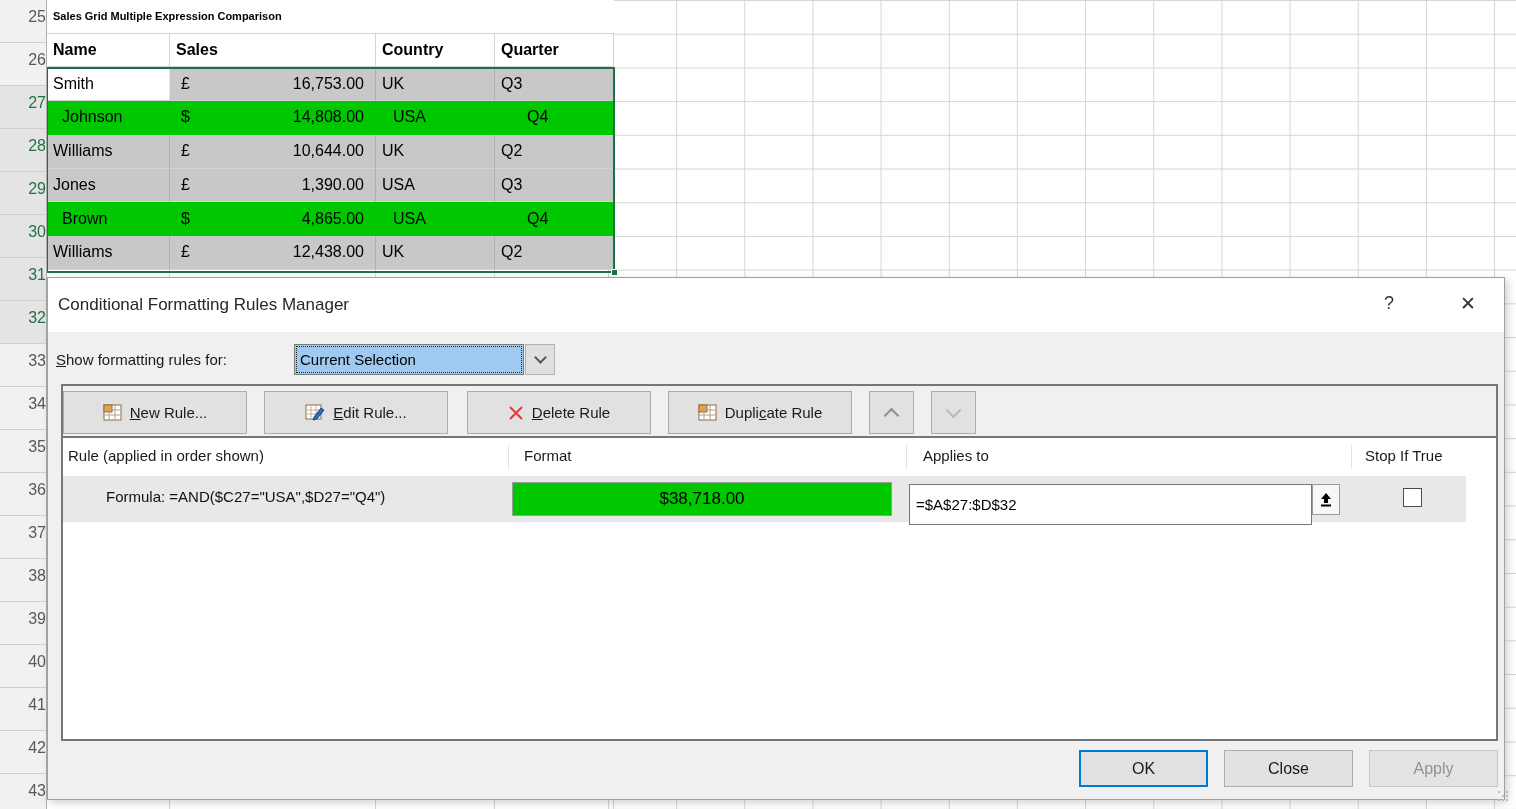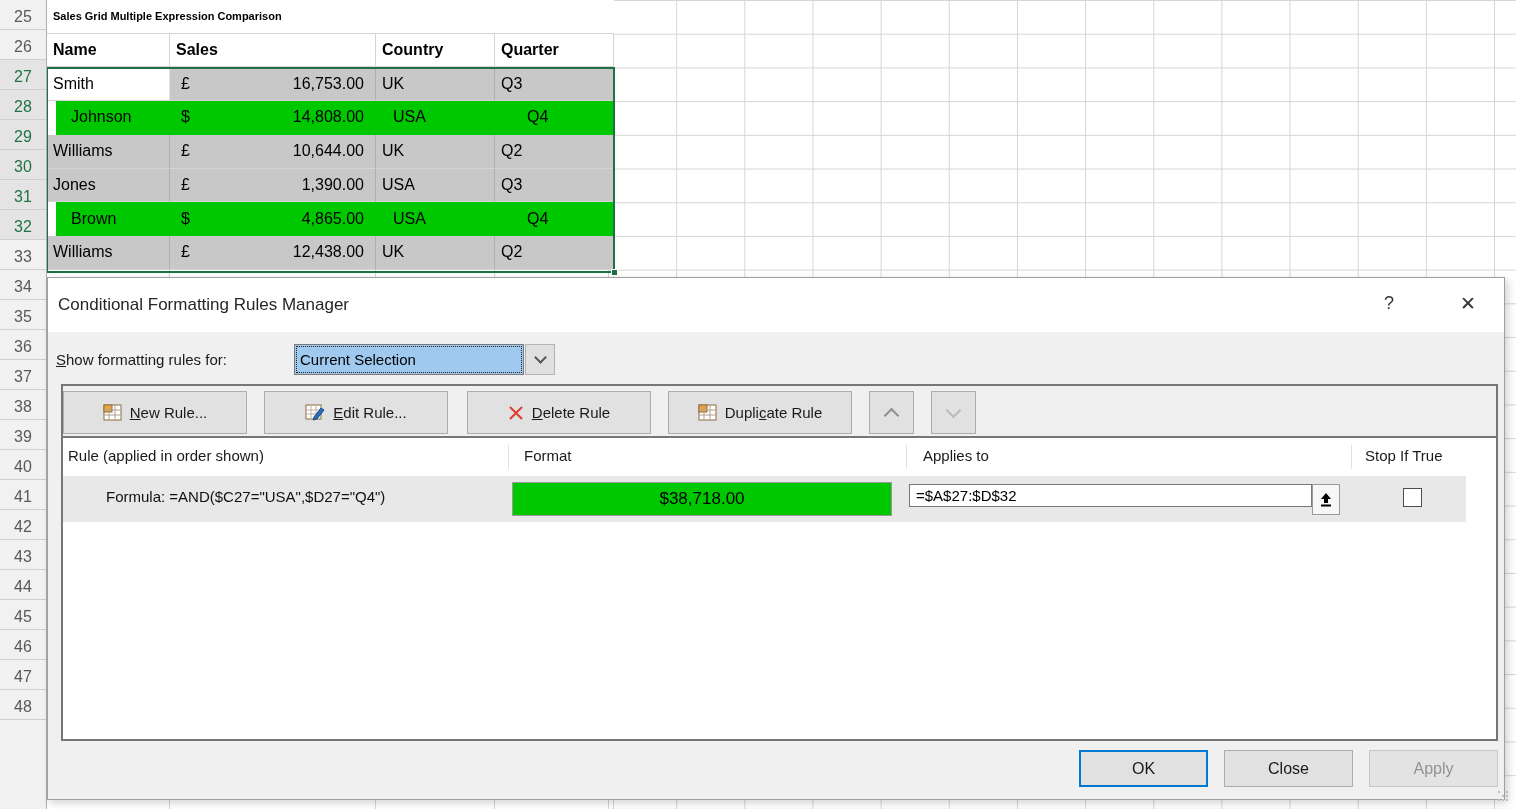--- a/index.html
+++ b/index.html
@@ -10,35 +10,35 @@
 
   
   .grid-bg { position:absolute; left:608px; top:0; width:908px; height:809px; z-index:0;
     background-image:linear-gradient(to right,#d6d6d6 1px,transparent 1px),
                      linear-gradient(to bottom,#d6d6d6 1px,transparent 1px);
     background-size:68.17px 33.708px; }
   .colline { position:absolute; top:0; width:1px; height:809px; background:#d6d6d6; z-index:0; }
 
   .row-headers { position:absolute; left:0; top:0; width:47px; height:809px; z-index:3;
     background:#f1f1f1; border-right:1px solid #aeaeae; }
-  .rh { height:30px; line-height:33.708px; text-align:center; font-size:16px; color:#595959;
+  .rh { height:43px; line-height:33.708px; text-align:right; font-size:16px; color:#595959;
     border-bottom:1px solid #cfcfcf; }
   .rh.sel { background:#e4e4e4; color:#217346; font-weight:400; }
 
   .data-table { position:absolute; left:47px; top:0; width:567px; z-index:1;
     display:grid; grid-template-columns:123px 206px 119px 119px; grid-auto-rows:33.708px; }
   .cell { background:#fff; display:flex; align-items:center; font-size:16px; color:#000;
     padding-left:6px; border-right:1px solid #d4d4d4; border-bottom:1px solid #d4d4d4; white-space:nowrap; }
   .title-cell { grid-column:1 / 5; font-weight:bold; font-size:11px; border-right:none; overflow:visible; }
   .hdr { font-weight:bold; }
   .gray { background:var(--sel-gray); border-right-color:rgba(0,0,0,.12); border-bottom-color:#d4d4d4; }
   .hl { background:var(--hl-green); border-right-color:transparent; border-bottom-color:transparent; }
   .cell.active { background:#fff; }
   .cell.sales { justify-content:space-between; padding-right:11px; padding-left:11px; }
-  .hl.name { padding-left:15px;margin-left:9px; }
+  .hl.name { padding-left:15px; }
   .hl.country { padding-left:17px; }
   .hl.q { padding-left:32px; }
 
   .selection { position:absolute; left:46px; top:67px; width:569px; height:206px; z-index:2;
     border:2px solid var(--sel-border); pointer-events:none; }
   .fill-handle { position:absolute; right:-5px; bottom:-5px; width:7px; height:7px;
     background:var(--sel-border); border:1px solid #fff; }
 
   
   .dialog { position:absolute; left:47px; top:277px; width:1458px; height:523px; z-index:10;
@@ -73,21 +73,21 @@
   .listhead { position:relative; height:38px; background:#fff; font-size:15px;text-align:right; }
   .lh { position:absolute; top:9px; color:#1a1a1a; white-space:nowrap; }
   .lh-rule { left:5px; } .lh-format { left:461px; } .lh-applies { left:860px; } .lh-stop { left:1302px; }
   .vsep { position:absolute; top:7px; width:1px; height:24px; background:#e1e1e1; }
 
   .rulerow { position:relative; height:46px; width:1403px; background:#e8e8e8; }
   .rule-desc { position:absolute; left:43px; top:12px; font-size:15px; color:#111; white-space:nowrap; }
   .fmt-preview { position:absolute; left:449px; top:6px; width:380px; height:34px;
     background:var(--hl-green); border:1px solid #9a9a9a; display:flex; align-items:center; justify-content:center;
     font-size:17px; color:#000; }
-  .applies-input { position:absolute; left:846px; top:8px; width:403px; height:23px; border:1px solid #767676;
+  .applies-input { position:absolute; left:846px; top:8px; width:403px; height:41px; border:1px solid #767676;
     background:#fff; font-size:15px; font-family:"Liberation Sans", sans-serif; padding:0 6px; color:#000; }
   .range-btn { position:absolute; left:1249px; top:8px; width:28px; height:31px; background:#f7f7f7;
     border:1px solid #9a9a9a; display:flex; align-items:center; justify-content:center; }
   .checkbox { position:absolute; left:1340px; top:12px; width:19px; height:19px; background:#fff; border:1px solid #4d4d4d; }
 
   .fbtn { position:absolute; top:472px; width:129px; height:37px; background:#e1e1e1; border:1px solid #adadad;
     font-size:16px; color:#1a1a1a; font-family:"Liberation Sans", sans-serif;
     display:flex; align-items:center; justify-content:center; }
   .fbtn.ok { left:1031px; border:2px solid #0078d4; }
   .fbtn.cls { left:1176px; }

